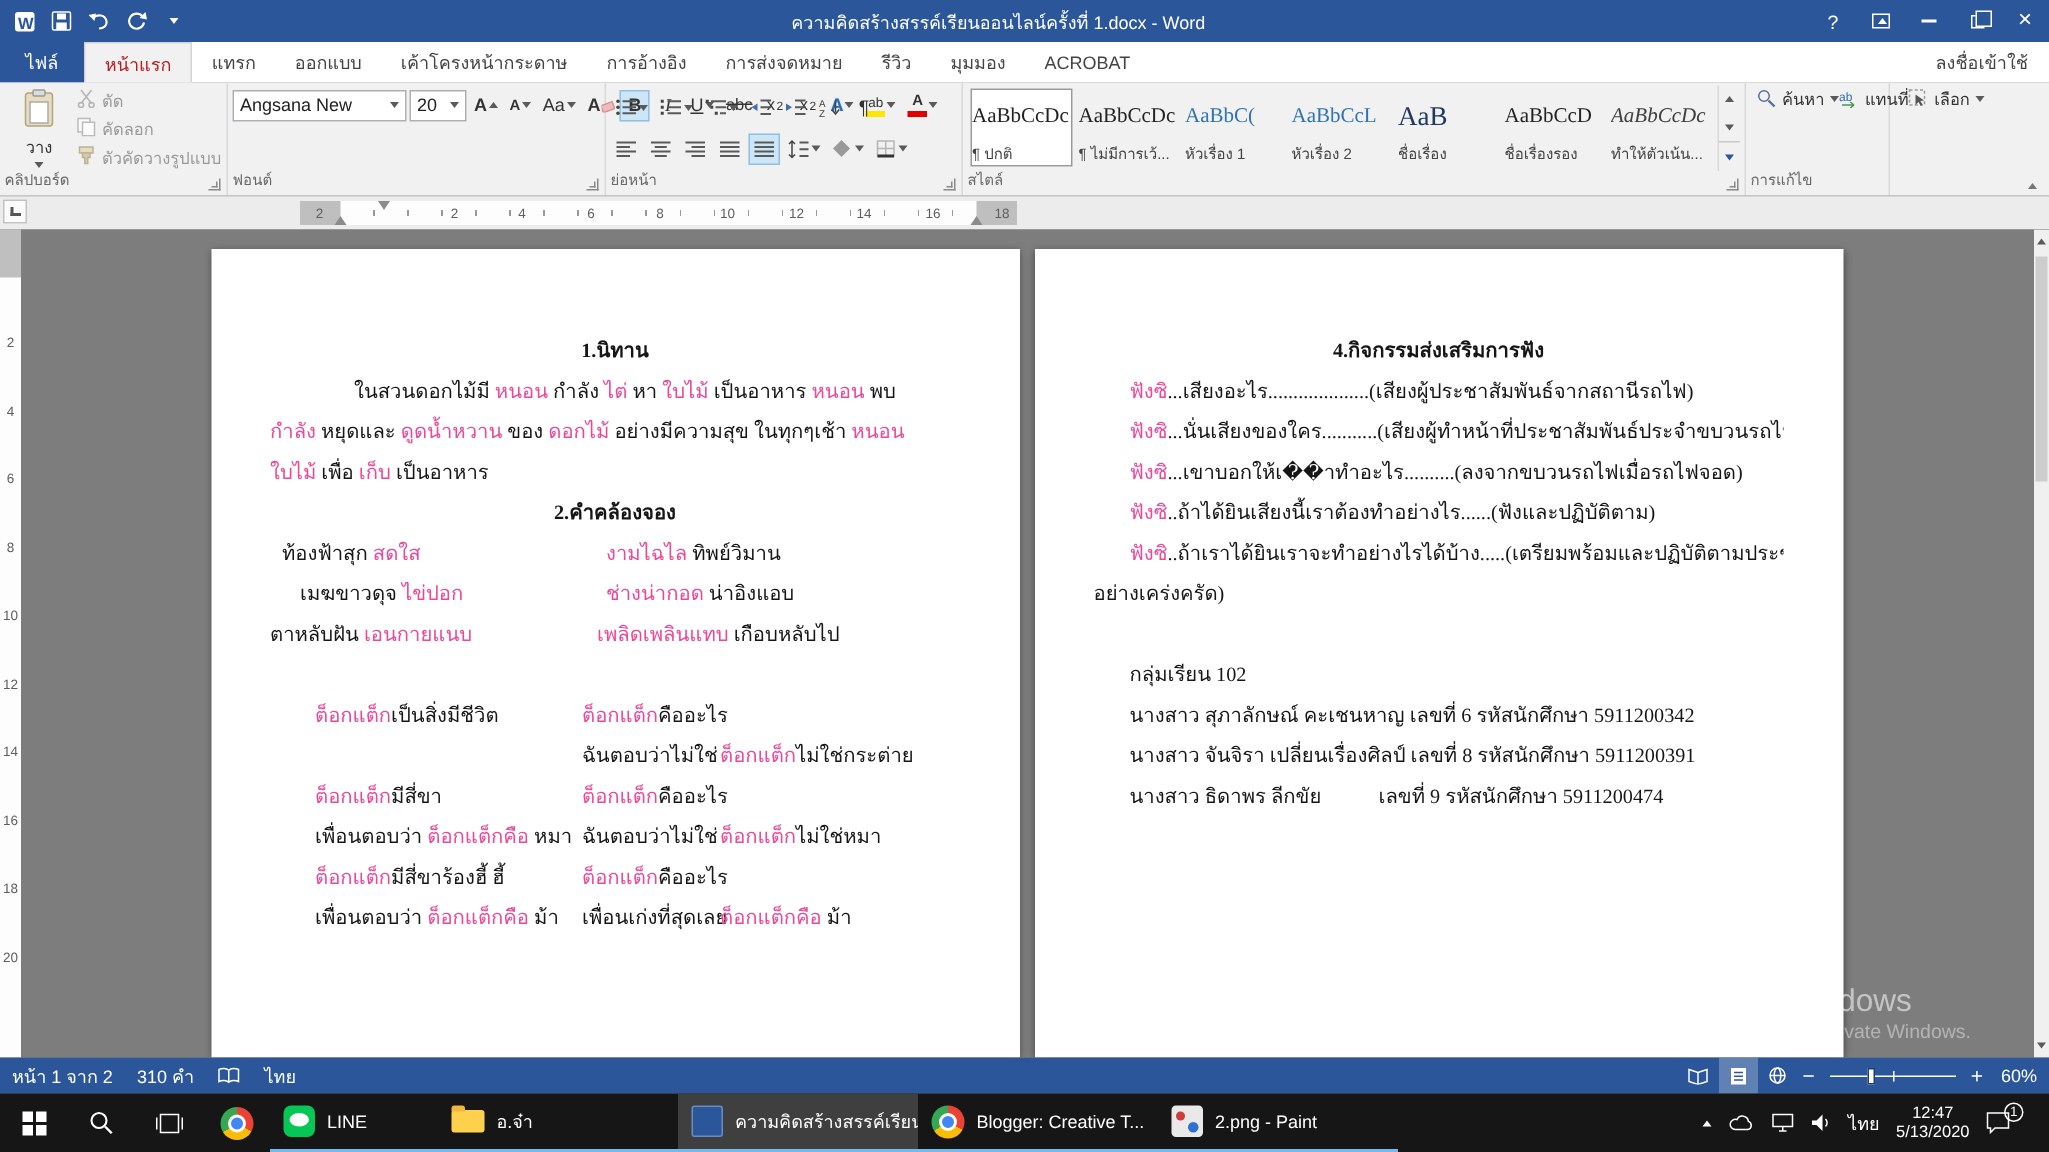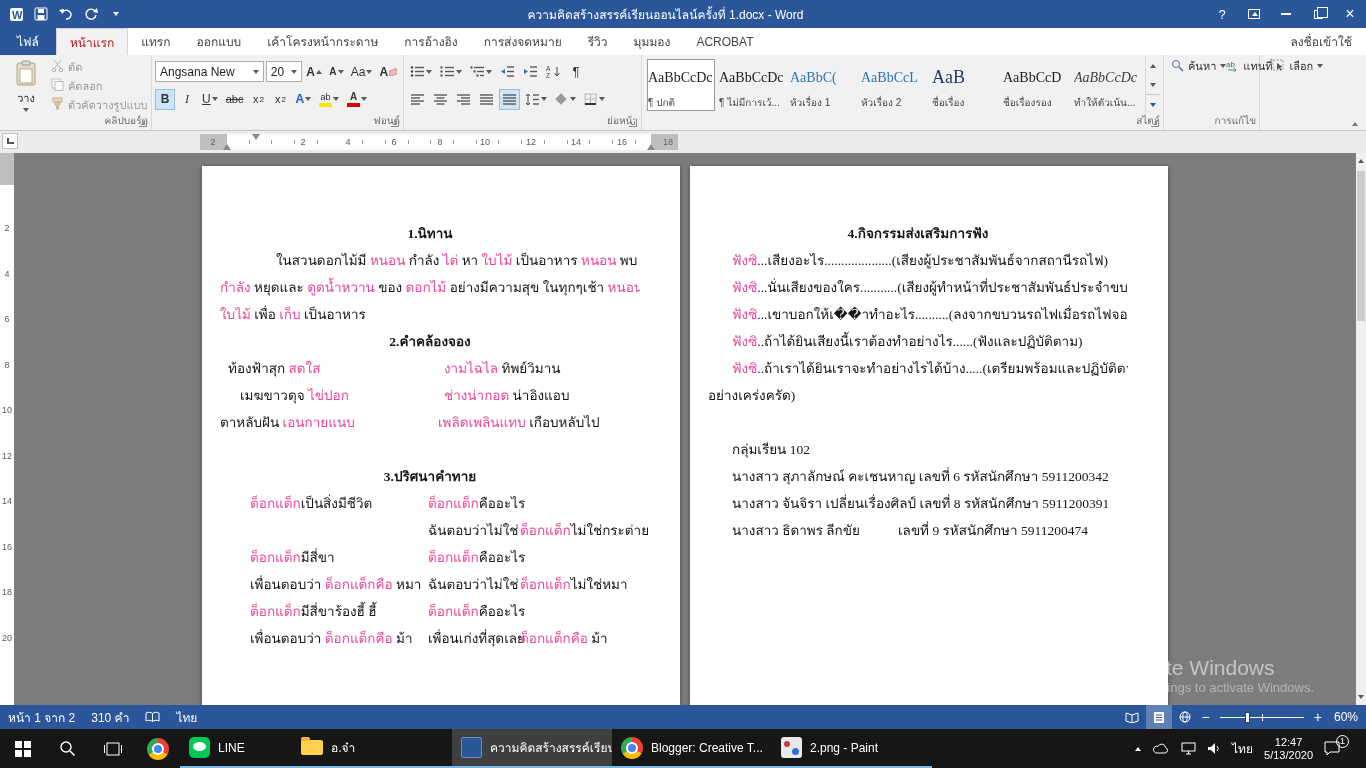--- a/index.html
+++ b/index.html
@@ -24,21 +24,21 @@
 .tabrow{height:27px;background:#fff;display:flex;align-items:stretch;flex:0 0 auto}
 .tab{padding:0 13px;display:flex;align-items:center;color:#444;font-size:12px;white-space:nowrap}
 .tab-file{background:#2b579a;color:#fff;padding:0 17px}
 .tab-active{background:#f1f1f1;color:#b91c1c;border:1px solid #d4d4d4;border-bottom:none}
 .signin{margin-left:auto;display:flex;align-items:center;padding-right:14px;color:#444}
 
 
 .ribbon{height:76px;background:#f1f1f1;border-bottom:1px solid #c6c6c6;display:flex;position:relative;flex:0 0 auto}
 .rgroup{border-right:1px solid #d9d9d9;display:flex;flex-direction:column;padding:2px 3px 0}
 .rg-body{flex:1;display:flex}
-.rg-label{height:16px;font-size:10px;color:#696969;text-align:right;line-height:14px;position:relative}
+.rg-label{height:16px;font-size:10px;color:#696969;text-align:left;line-height:14px;position:relative}
 .dlg{position:absolute;right:1px;bottom:3px;width:8px;height:8px;border:1px solid #8a8a8a;border-top:none;border-left:none}
 .dlg::after{content:'';position:absolute;right:1px;bottom:1px;width:3px;height:3px;border-right:1px solid #8a8a8a;border-bottom:1px solid #8a8a8a}
 .cdn{width:0;height:0;border-left:3px solid transparent;border-right:3px solid transparent;border-top:4px solid #5a5a5a;display:inline-block}
 .cup{width:0;height:0;border-left:3px solid transparent;border-right:3px solid transparent;border-bottom:4px solid #5a5a5a;display:inline-block}
 
 
 .clip-body{display:flex}
 .paste-btn{width:46px;display:flex;flex-direction:column;align-items:center;justify-content:center;gap:1px;font-size:11px;color:#333}
 .clip-mini{display:flex;flex-direction:column;justify-content:space-around;padding-left:2px}
 .mini-btn{display:flex;align-items:center;gap:4px;font-size:11px;color:#9a9a9a;height:18px;white-space:nowrap}
@@ -93,22 +93,22 @@
 .ind-first{left:52px;top:0;border-left:4px solid transparent;border-right:4px solid transparent;border-top:6px solid #8b8b8b}
 .ind-left{left:23px;bottom:0;border-left:4px solid transparent;border-right:4px solid transparent;border-bottom:6px solid #8b8b8b}
 .ind-right{left:447px;bottom:0;border-left:4px solid transparent;border-right:4px solid transparent;border-bottom:6px solid #8b8b8b}
 
 
 .docarea{flex:1;position:relative;background:#7d7d7d;overflow:hidden}
 .vruler{position:absolute;left:0;top:0;bottom:0;width:14px;background:#fdfdfd;z-index:2}
 .vruler-margin{position:absolute;left:0;top:0;width:14px;height:32px;background:#bfbfbf}
 .vnum{position:absolute;left:0;width:14px;text-align:center;font-size:9px;color:#5e5e5e}
 .pages{position:absolute;left:14px;right:10px;top:0;bottom:0;display:flex;justify-content:center;gap:10px;padding-top:13px}
-.page{width:478px;background:#fff;box-shadow:0 1px 5px rgba(0,0,0,.45);
- padding:54px 40px 0 18px;font-family:"Liberation Serif","DejaVu Serif",serif;
+.page{width:539px;background:#fff;box-shadow:0 1px 5px rgba(0,0,0,.45);
+ padding:54px 40px 0 39px;font-family:"Liberation Serif","DejaVu Serif",serif;
  font-size:13.5px;color:#161616;overflow:hidden}
 .doc-h{text-align:center;font-weight:bold;height:27px;line-height:27px;white-space:nowrap}
 .doc-l{height:27px;line-height:27px;white-space:nowrap;overflow:hidden}
 .doc-c{height:27px;line-height:27px;position:relative}
 .doc-cell{position:absolute;top:0;white-space:nowrap}
 .doc-sp{height:27px}
 .red{color:#ec4899}
 .scrollv{position:absolute;right:0;top:0;bottom:0;width:10px;background:#f0f0f0;z-index:3}
 .scrollv .thumb{position:absolute;left:1px;right:1px;top:18px;height:150px;background:#cdcdcd}
 .scrollv .sarr{position:absolute;left:0;width:10px;height:16px;display:flex;align-items:center;justify-content:center}
@@ -261,21 +261,21 @@
                   <path d="M4 5 h5 v3 h-1.5 v4 h-2 v-4 H4 z" fill="#cfc093" stroke="#ab9d76"></path>
                 </svg></span>
             <span>ตัวคัดวางรูปแบบ</span>
           </div>
         </div>
       </div>
       <div class="rg-label"><span>คลิปบอร์ด</span><span class="dlg"></span></div>
     </div>
 
     <div class="rgroup fg">
-      <div style="flex:1;display:flex;flex-direction:column;justify-content:space-evenly">
+      <div style="flex:1;display:flex;flex-direction:row;justify-content:space-evenly">
         <div class="frow">
           <div class="combo" style="width:116px">
             <span>Angsana New</span>
               <span class="cdn"></span>
           </div>
           <div class="combo" style="width:38px">
             <span>20</span>
               <span class="cdn"></span>
           </div>
           <div class="rbtn">
@@ -598,21 +598,20 @@
           </div>
           <div class="doc-c">
             <span class="doc-cell" style="left: 20px;"><span>เมฆขาวดุจ </span><span class="red">ไข่ปอก</span></span>
             <span class="doc-cell" style="left: 224px;"><span class="red">ช่างน่ากอด</span><span> น่าอิงแอบ</span></span>
           </div>
           <div class="doc-c">
             <span class="doc-cell" style="left: 0px;"><span>ตาหลับฝัน </span><span class="red">เอนกายแนบ</span></span>
             <span class="doc-cell" style="left: 218px;"><span class="red">เพลิดเพลินแทบ</span><span> เกือบหลับไป</span></span>
           </div>
           <div class="doc-sp"></div>
-          <div class="doc-h"><span>3.ปริศนาคำทาย</span></div>
           <div class="doc-c">
             <span class="doc-cell" style="left: 30px;"><span class="red">ต็อกแต็ก</span><span>เป็นสิ่งมีชีวิต</span></span>
             <span class="doc-cell" style="left: 208px;"><span class="red">ต็อกแต็ก</span><span>คืออะไร</span></span>
           </div>
           <div class="doc-c">
             <span class="doc-cell" style="left: 208px;"><span>ฉันตอบว่าไม่ใช่</span></span>
             <span class="doc-cell" style="left: 300px;"><span class="red">ต็อกแต็ก</span><span>ไม่ใช่กระต่าย</span></span>
           </div>
           <div class="doc-c">
             <span class="doc-cell" style="left: 30px;"><span class="red">ต็อกแต็ก</span><span>มีสี่ขา</span></span>

